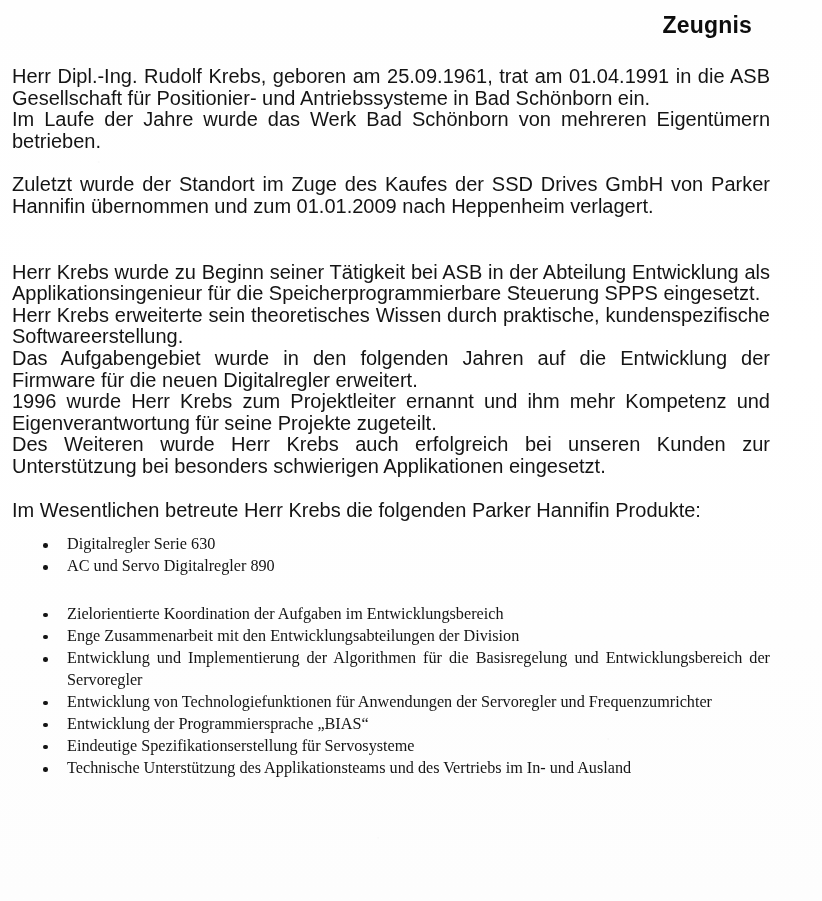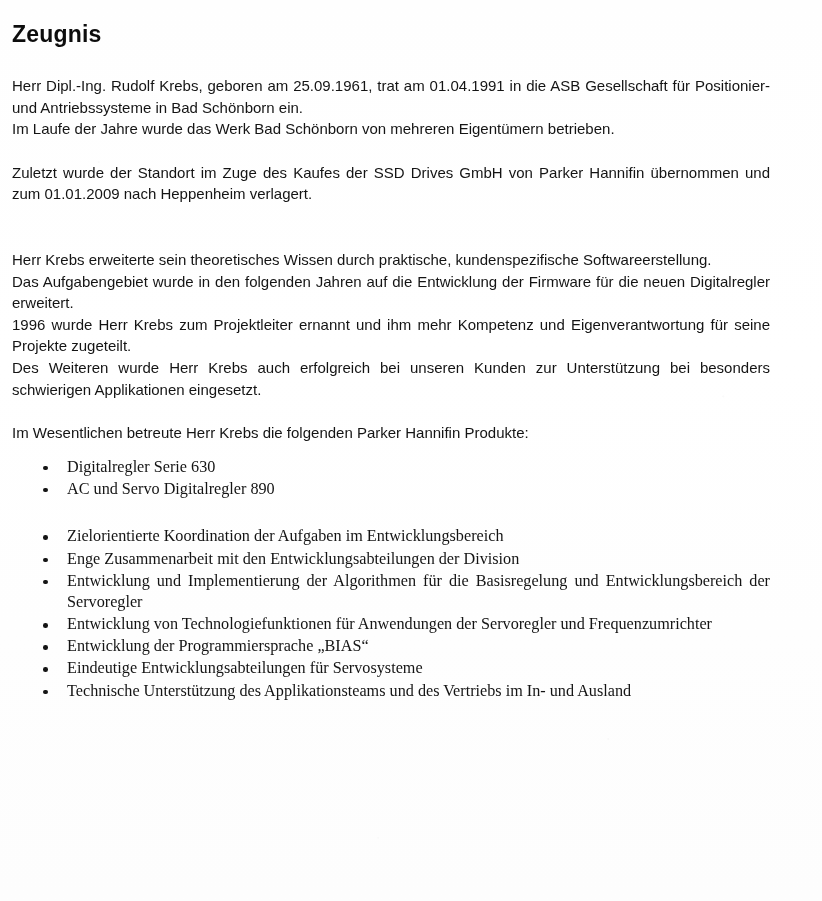--- a/index.html
+++ b/index.html
@@ -36,30 +36,30 @@
   .doc-body {
     position: absolute;
     left: 12px;
     top: 0;
     width: 758px;
   }
 
   .doc-title {
     font-size: 23px;
     font-weight: bold;
-    text-align: left;
+    text-align: right;
     letter-spacing: 0.2px;
     margin: 0;
-    padding-top: 21px;
+    padding-top: 12px;
     color: #0d0d0d;
     width: 740px;
   }
 
   .para {
-    font-size: 15px;
+    font-size: 20px;
     line-height: 21.6px;
     text-align: justify;
     text-justify: inter-word;
     margin: 0;
     color: #141414;
     hyphens: none;
   }
 
   .para + .para { margin-top: 0; }
 
@@ -113,20 +113,21 @@
 
     <div class="gap-md"></div>
 
     <p class="para">Zuletzt wurde der Standort im Zuge des Kaufes der SSD Drives GmbH von Parker Hannifin übernommen und zum 01.01.2009 nach Heppenheim verlagert.</p>
 
     <div class="gap-md"></div>
 
 
     <div class="gap-md"></div>
 
+    <p class="para">Herr Krebs wurde zu Beginn seiner Tätigkeit bei ASB in der Abteilung Entwicklung als Applikationsingenieur für die Speicherprogrammierbare Steuerung SPPS eingesetzt.</p>
     <p class="para">Herr Krebs erweiterte sein theoretisches Wissen durch praktische, kundenspezifische Softwareerstellung.</p>
     <p class="para">Das Aufgabengebiet wurde in den folgenden Jahren auf die Entwicklung der Firmware für die neuen Digitalregler erweitert.</p>
     <p class="para">1996 wurde Herr Krebs zum Projektleiter ernannt und ihm mehr Kompetenz und Eigenverantwortung für seine Projekte zugeteilt.</p>
     <p class="para">Des Weiteren wurde Herr Krebs auch erfolgreich bei unseren Kunden zur Unterstützung bei besonders schwierigen Applikationen eingesetzt.</p>
 
     <div class="gap-md"></div>
 
     <p class="para">Im Wesentlichen betreute Herr Krebs die folgenden Parker Hannifin Produkte:</p>
 
     <div class="gap-sm"></div>
@@ -140,18 +141,18 @@
 
 
     <div class="gap-sm"></div>
 
     <ul class="bullets">
       <li>Zielorientierte Koordination der Aufgaben im Entwicklungsbereich</li>
       <li>Enge Zusammenarbeit mit den Entwicklungsabteilungen der Division</li>
       <li>Entwicklung und Implementierung der Algorithmen für die Basisregelung und Entwicklungsbereich der Servoregler</li>
       <li>Entwicklung von Technologiefunktionen für Anwendungen der Servoregler und Frequenzumrichter</li>
       <li>Entwicklung der Programmiersprache „BIAS“</li>
-      <li>Eindeutige Entwicklungsabteilungen für Servosysteme</li>
+      <li>Eindeutige Spezifikationserstellung für Servosysteme</li>
       <li>Technische Unterstützung des Applikationsteams und des Vertriebs im In- und Ausland</li>
     </ul>
 
   </div>
 </div>
 
 </body></html>

